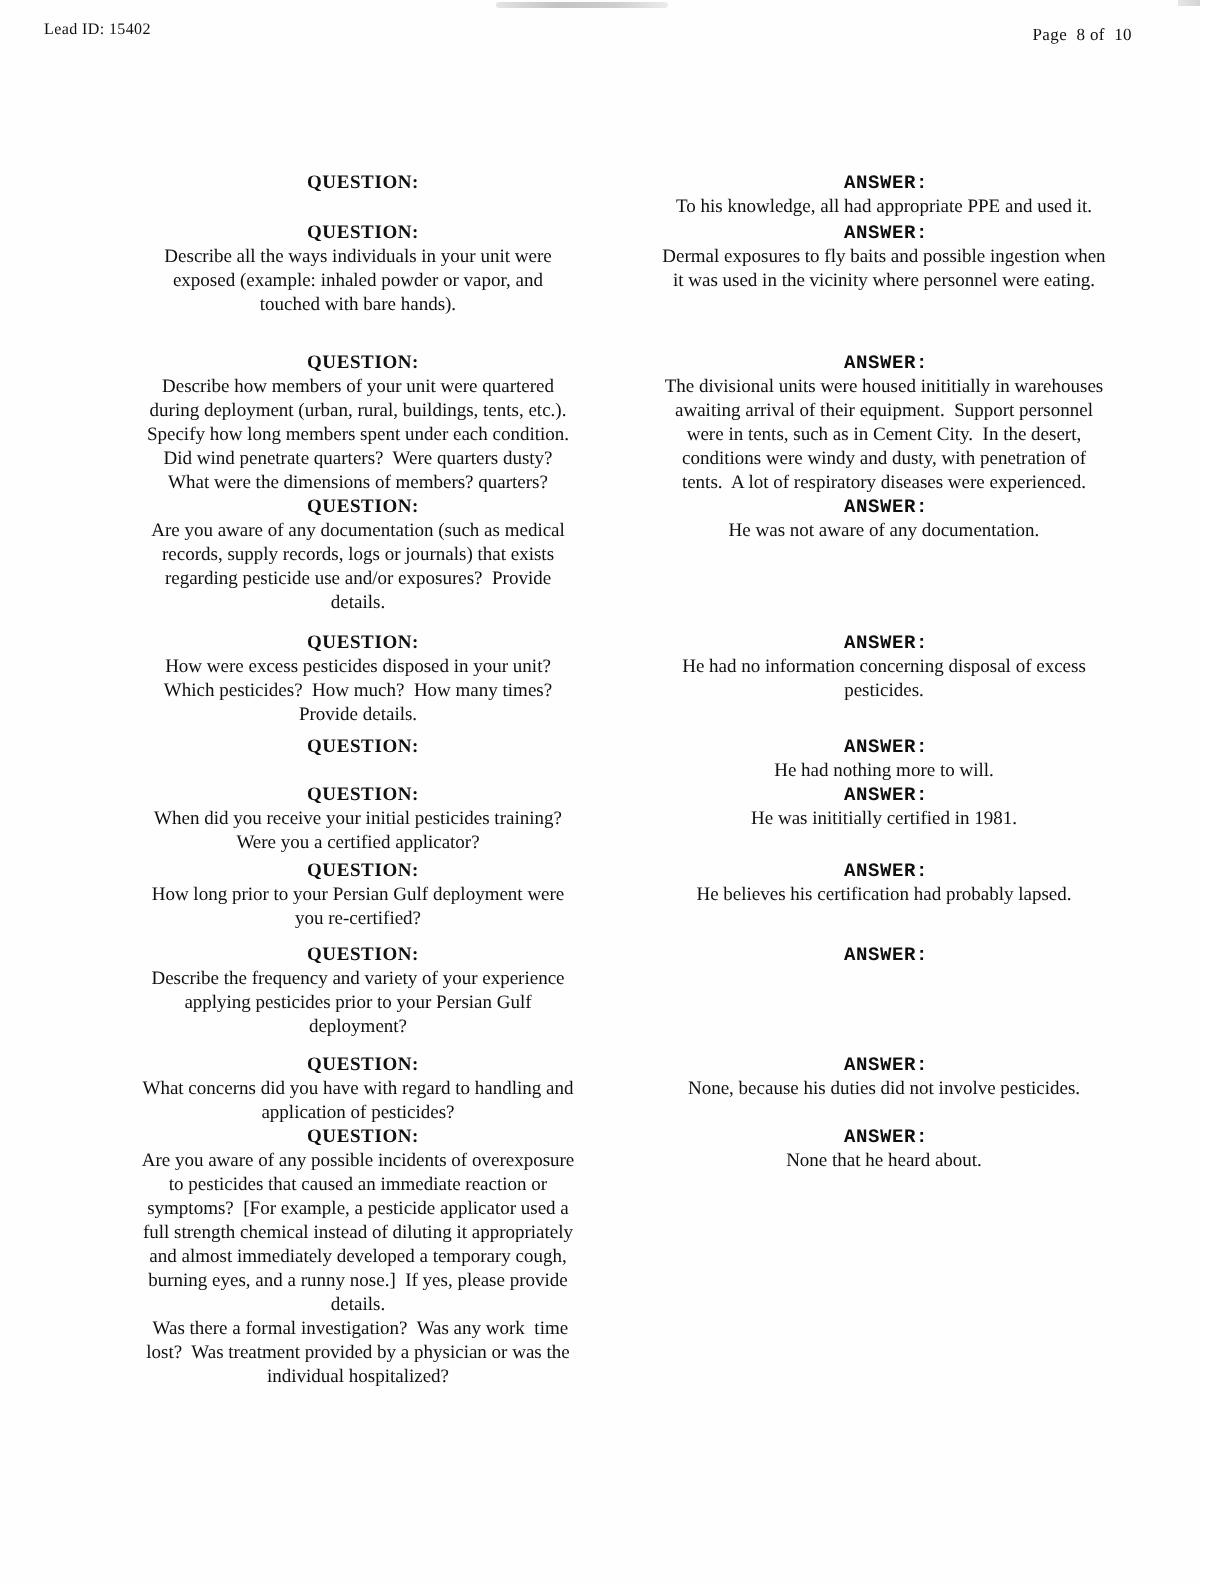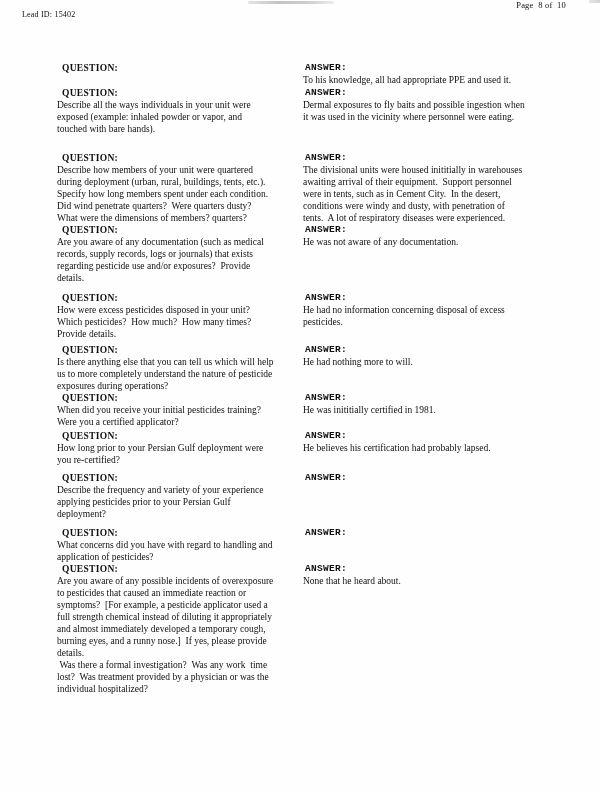--- a/index.html
+++ b/index.html
@@ -40,30 +40,31 @@
     position: absolute;
     left: 22px;
     top: 10px;
     font-size: 8px;
     letter-spacing: 0.2px;
     white-space: pre;
   }
   .hdr-page {
     position: absolute;
     right: 34px;
-    top: 0;
+    top: 12px;
     font-size: 8.5px;
     letter-spacing: 0.2px;
     white-space: pre;
   }
   .content {
     position: absolute;
     left: 51px;
-    top: 62px;
+    top: 86px;
     width: 530px;
+    text-align: center;
   }
   .qa-row {
     display: flex;
     align-items: flex-start;
   }
   .q-col {
     width: 250px;
     flex-shrink: 0;
     box-sizing: border-box;
     padding-left: 6px;
@@ -187,23 +188,20 @@
       <div class="a-col">
         <div class="qa-heading">ANSWER:</div>
         <div class="qa-text">He had no information concerning disposal of excess
 pesticides.</div>
       </div>
     </div>
 
     <div class="qa-row" id="row-6">
       <div class="q-col">
         <div class="qa-heading">QUESTION:</div>
-        <div class="qa-text">Is there anything else that you can tell us which will help
-us to more completely understand the nature of pesticide
-exposures during operations?</div>
       </div>
       <div class="a-col">
         <div class="qa-heading">ANSWER:</div>
         <div class="qa-text">He had nothing more to will.</div>
       </div>
     </div>
 
 
     <div class="qa-row" id="row-7">
       <div class="q-col">
@@ -243,20 +241,21 @@
     </div>
 
     <div class="qa-row" id="row-10">
       <div class="q-col">
         <div class="qa-heading">QUESTION:</div>
         <div class="qa-text">What concerns did you have with regard to handling and
 application of pesticides?</div>
       </div>
       <div class="a-col">
         <div class="qa-heading">ANSWER:</div>
+        <div class="qa-text">None, because his duties did not involve pesticides.</div>
       </div>
     </div>
 
     <div class="qa-row" id="row-11">
       <div class="q-col">
         <div class="qa-heading">QUESTION:</div>
         <div class="qa-text">Are you aware of any possible incidents of overexposure
 to pesticides that caused an immediate reaction or
 symptoms?  [For example, a pesticide applicator used a
 full strength chemical instead of diluting it appropriately

